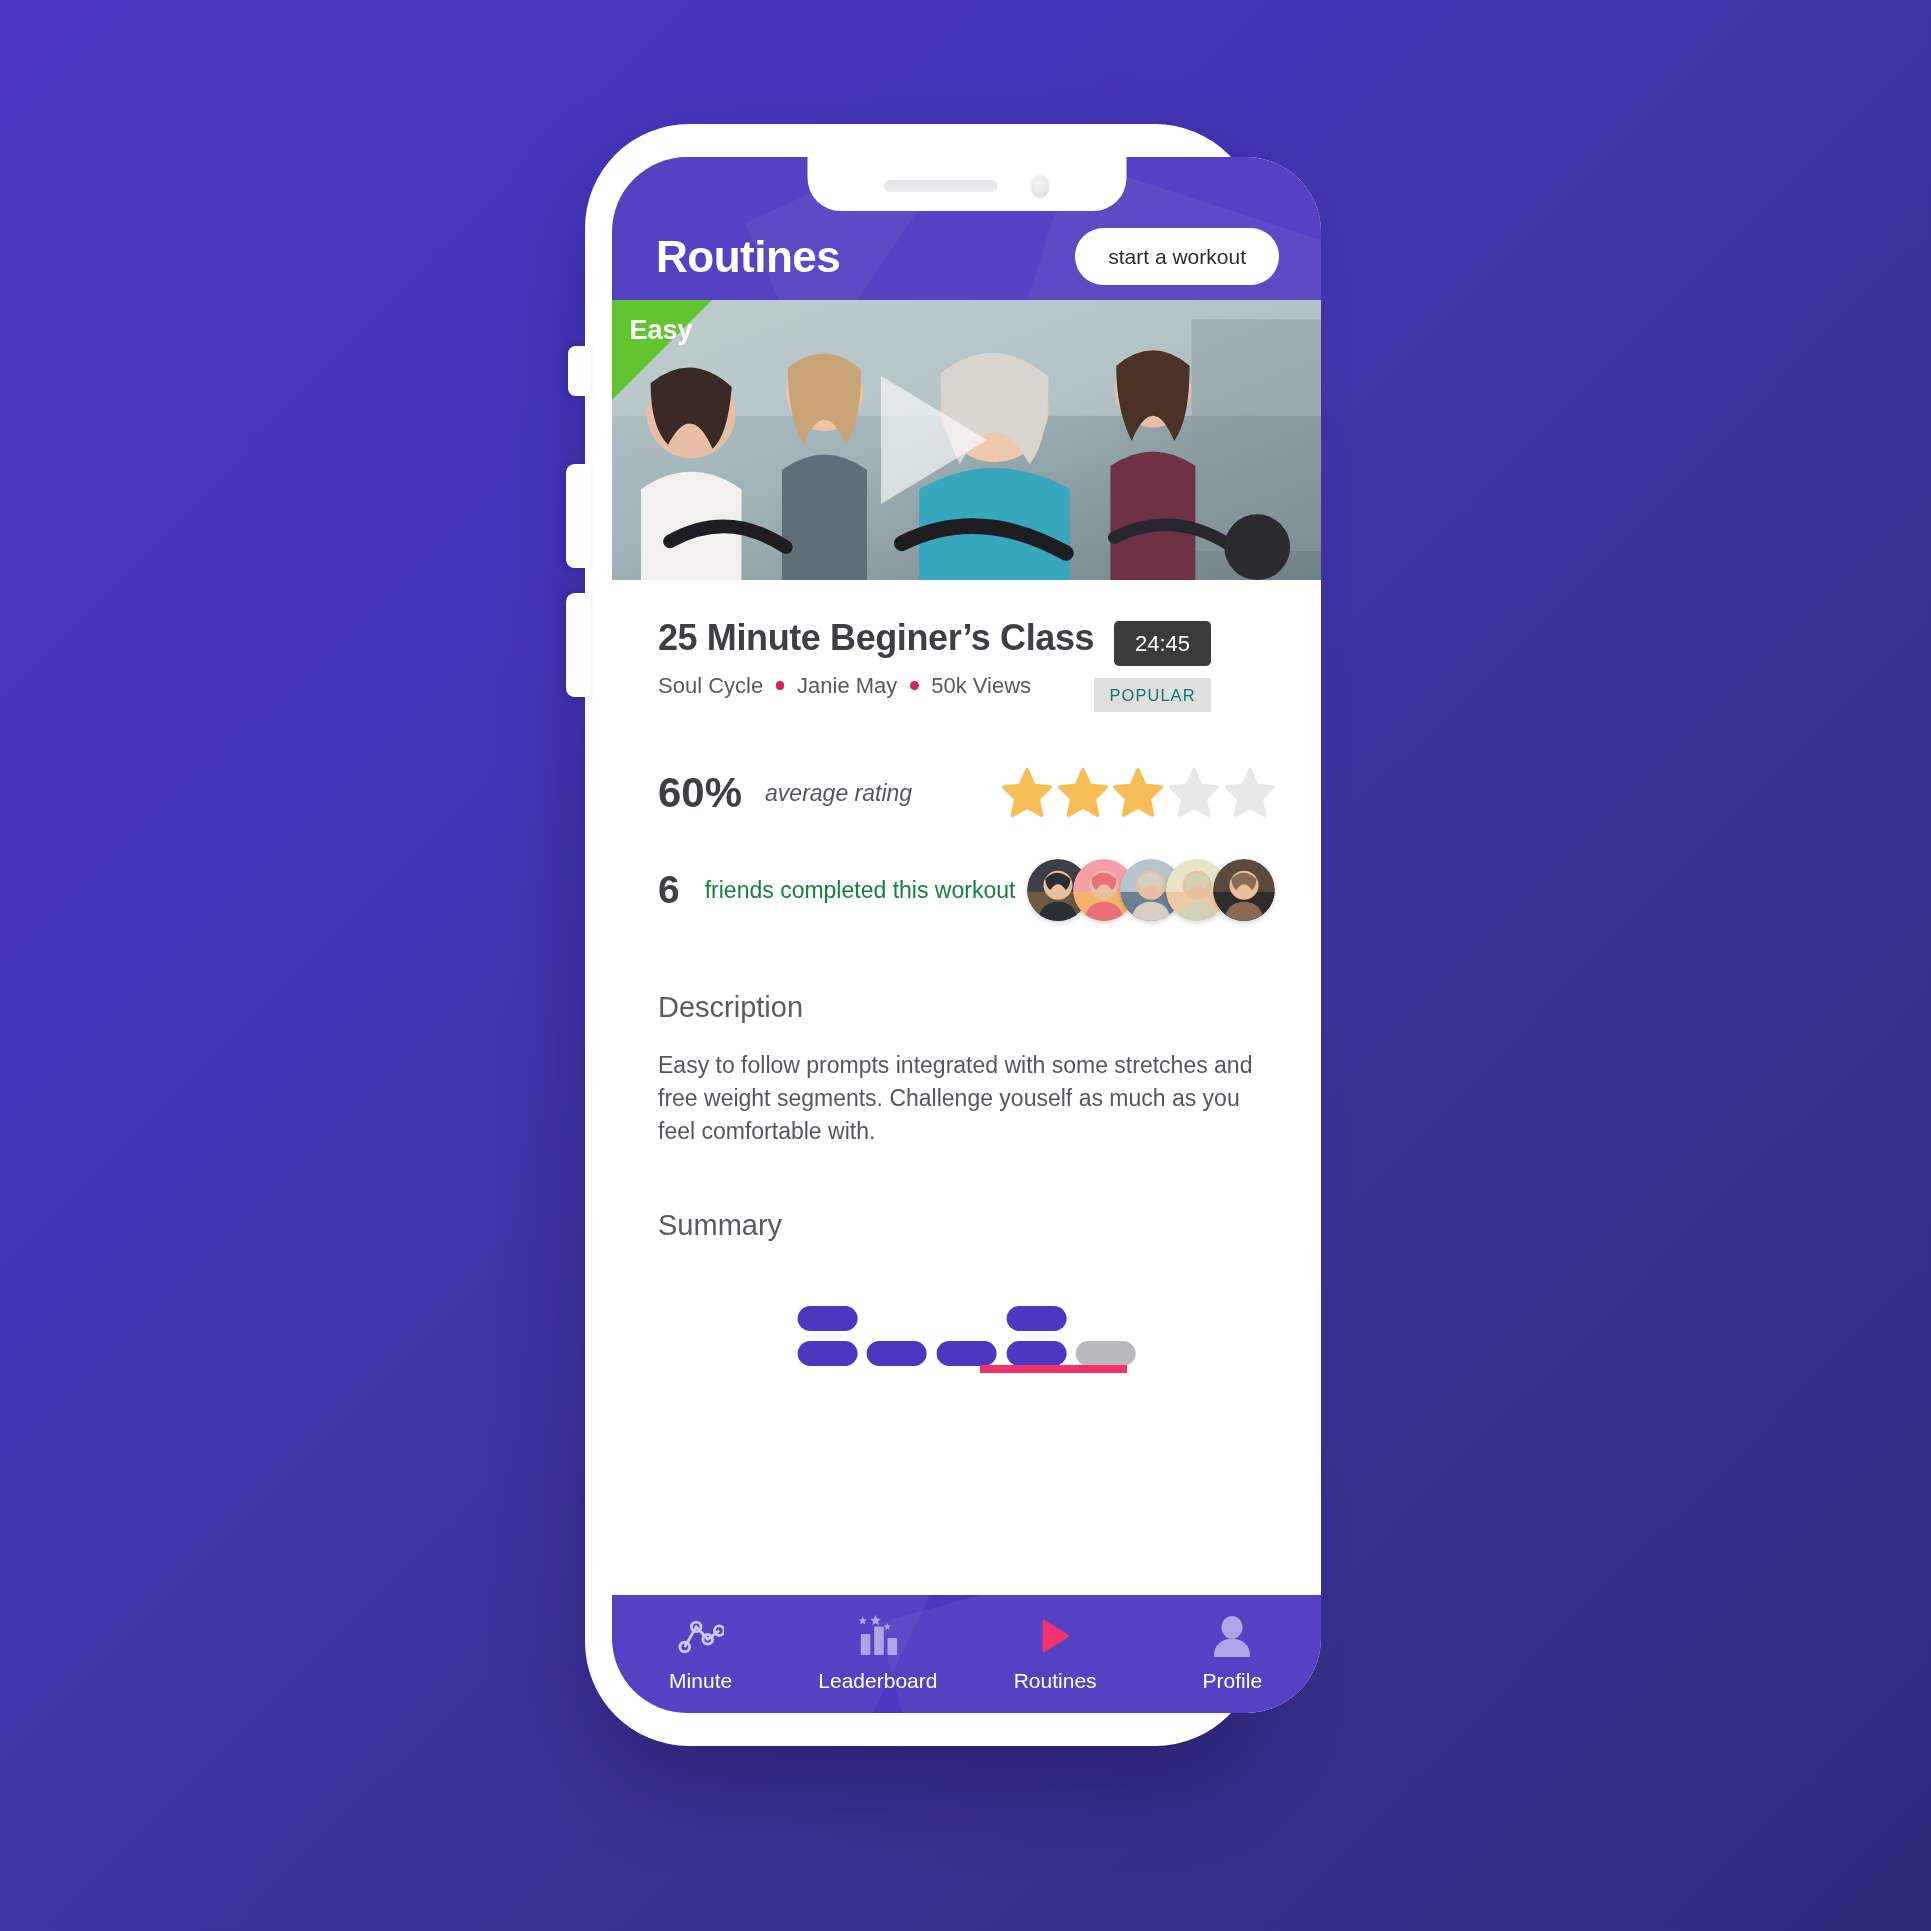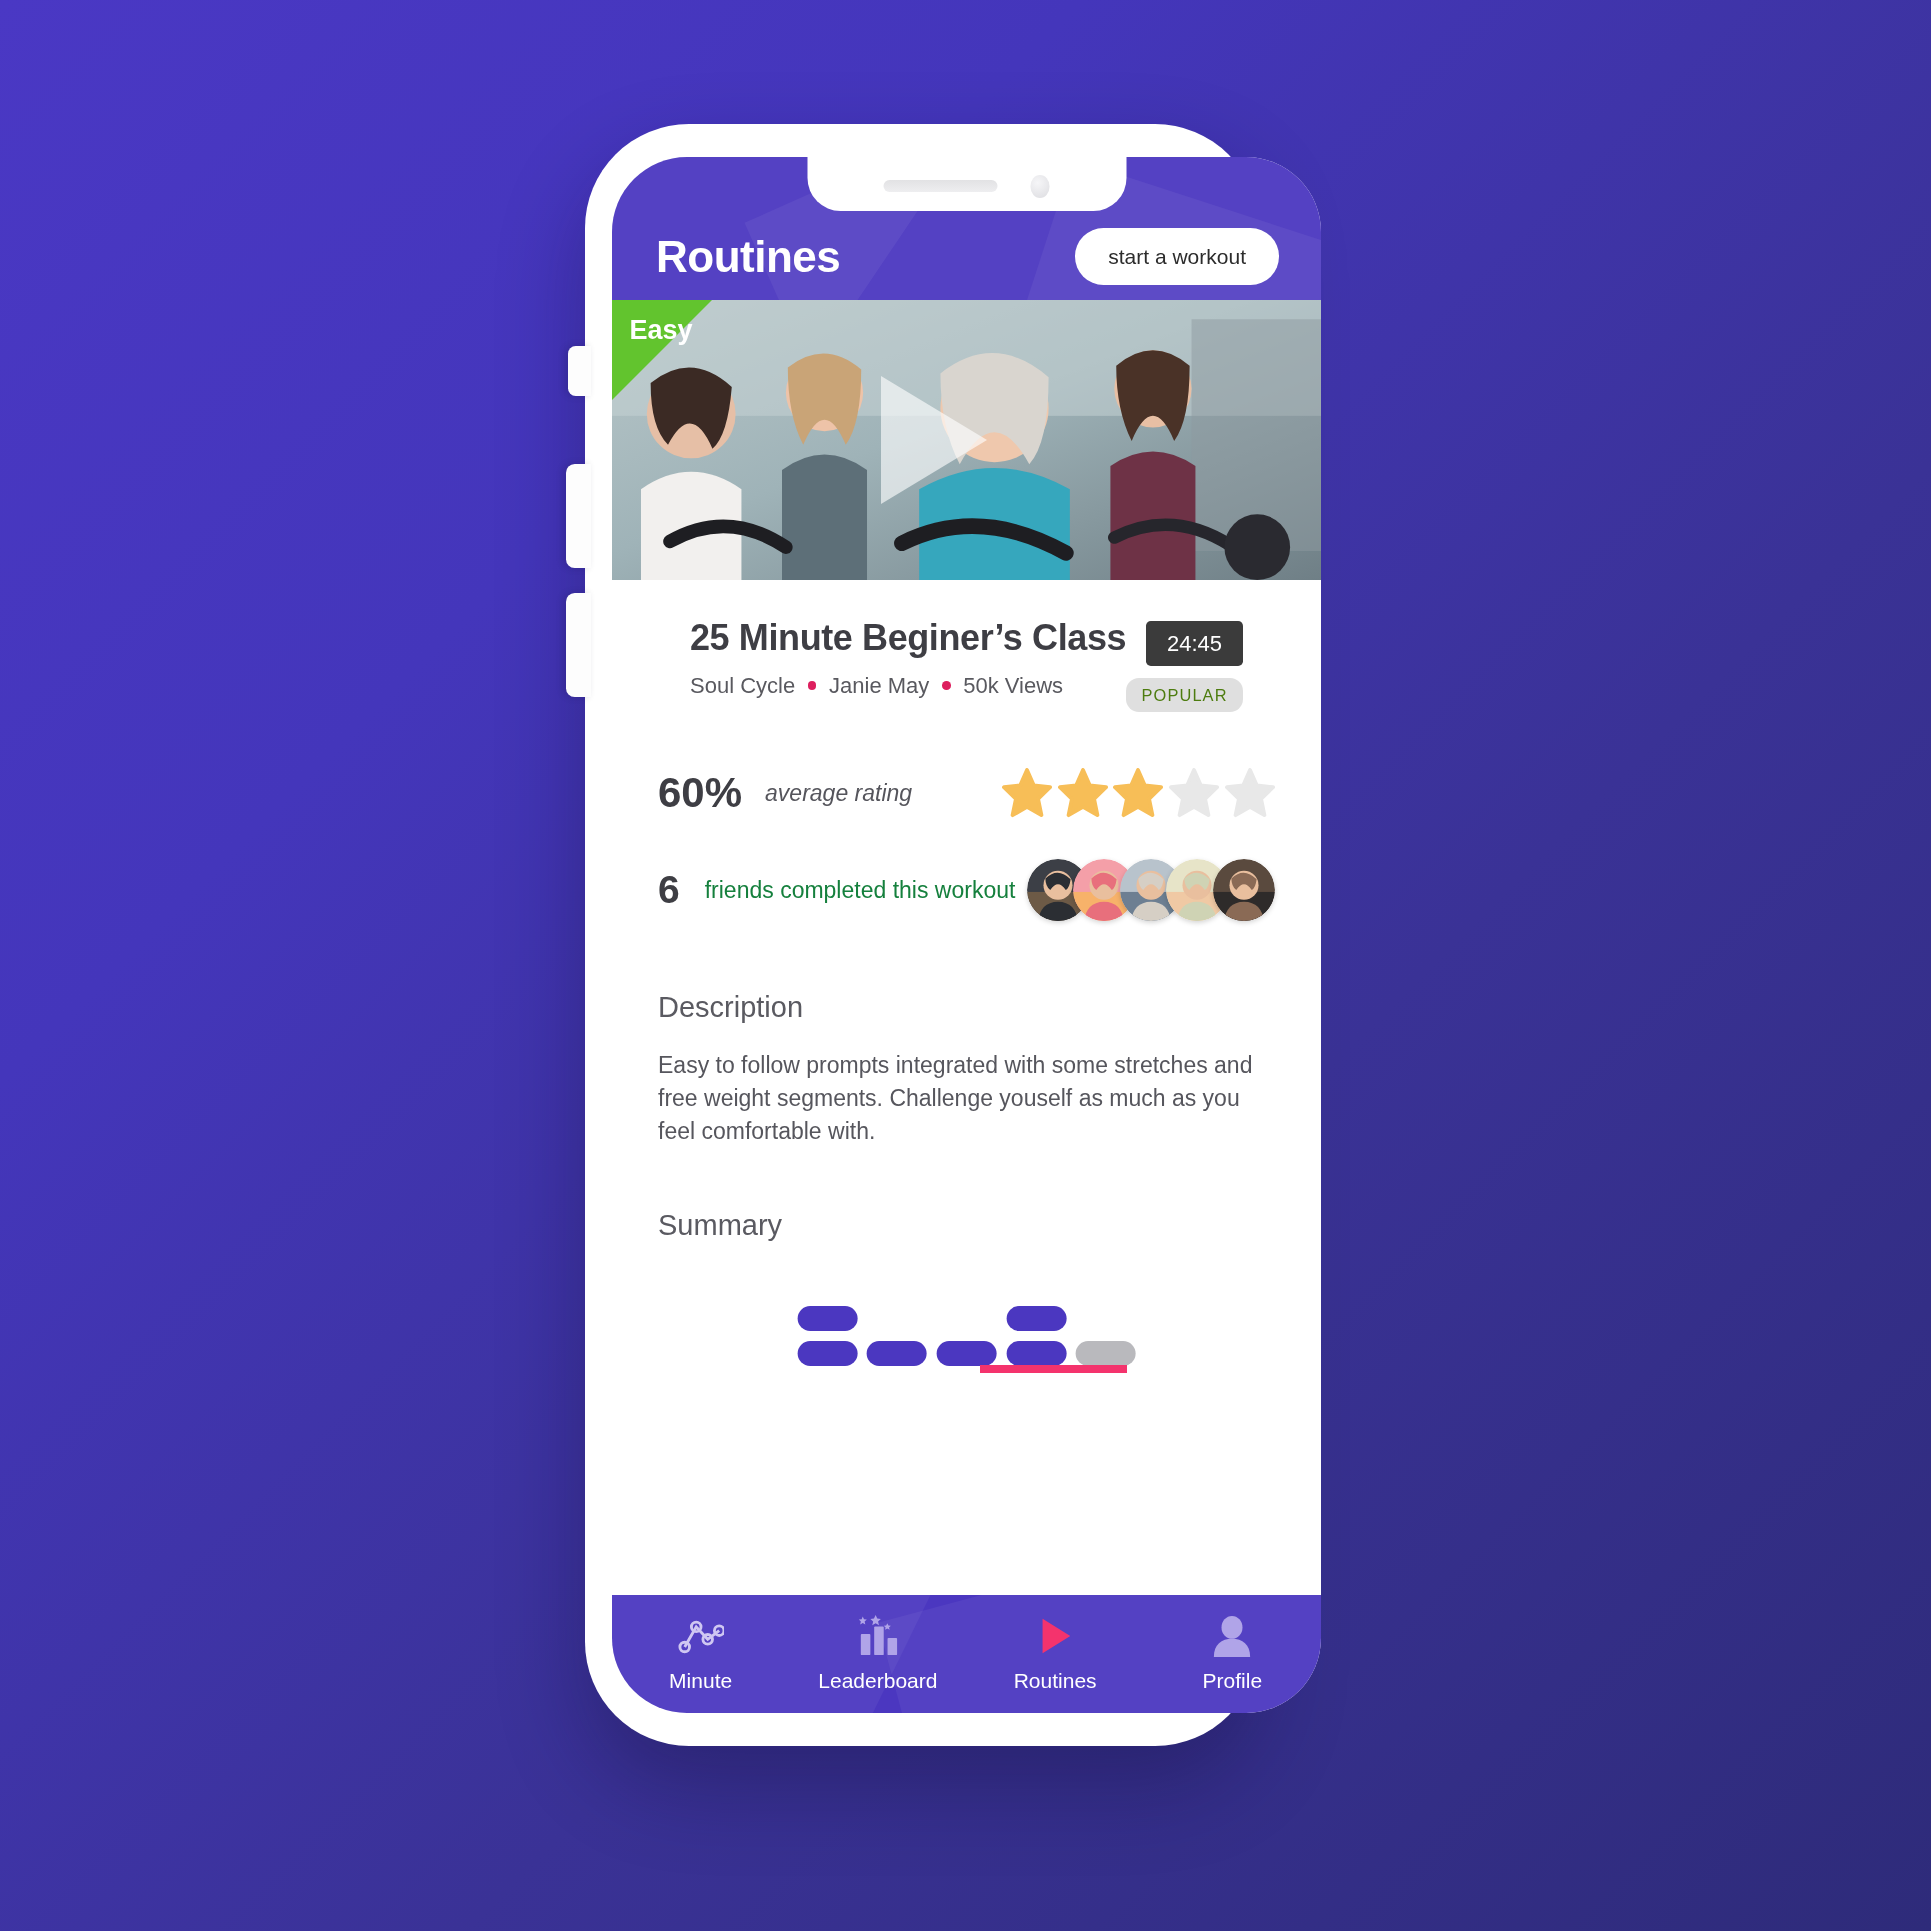--- a/index.html
+++ b/index.html
@@ -98,32 +98,32 @@
   #play-button{
     position:absolute; left:50%; top:50%; transform:translate(-50%,-50%);
     width:0; height:0; z-index:8;
     border-left:106px solid rgba(255,255,255,.62);
     border-top:64px solid transparent; border-bottom:64px solid transparent;
     margin-left:-33px;
   }
 
   
   #content{ padding:0 46px; background:#fff; }
-  #title-row{ display:flex; justify-content:center; align-items:flex-start;
+  #title-row{ display:flex; justify-content:flex-start; align-items:flex-start;
               padding-top:37px; }
   #routine-title{ font-size:36px; font-weight:700; color:#3e3e44; letter-spacing:-0.4px; }
   #routine-meta{ margin-top:13.5px; font-size:22px; color:#59595f; display:flex;
                  align-items:center; gap:12.6px; }
   .meta-dot{ width:8.7px; height:8.7px; border-radius:50%; background:#dd1f5e; display:inline-block; }
   #badge-col{ display:flex; flex-direction:column; align-items:flex-end; gap:11.6px;
               padding-top:3.9px; }
   #duration-badge{ background:#3b3b3b; color:#fff; font-size:22px;
                    padding:9.7px 21px; border-radius:4.8px; }
-  #popular-badge{ background:#dfdfdf; color:#4d7c0f; font-size:16.4px;
-                  letter-spacing:1.1px; padding:7.7px 15.4px; border-radius:13px; }
+  #popular-badge{ background:#dfdfdf; color:#0f766e; font-size:16.4px;
+                  letter-spacing:1.1px; padding:7.7px 15.4px; border-radius:1px; }
 
   #rating-row{ display:flex; align-items:center; margin-top:56px; }
   #rating-percent{ font-size:42px; font-weight:700; color:#3e3e44; }
   #rating-label{ font-size:23px; color:#55555c; margin-left:23px;font-style:italic; }
   #stars{ margin-left:auto; display:flex; gap:5.8px; }
   .star{ width:50px; height:50px; }
 
   #friends-row{ display:flex; align-items:center; margin-top:41px; }
   #friends-count{ font-size:39px; font-weight:700; color:#3e3e44; }
   #friends-label{ font-size:23px; color:#15803d; margin-left:25px; }

